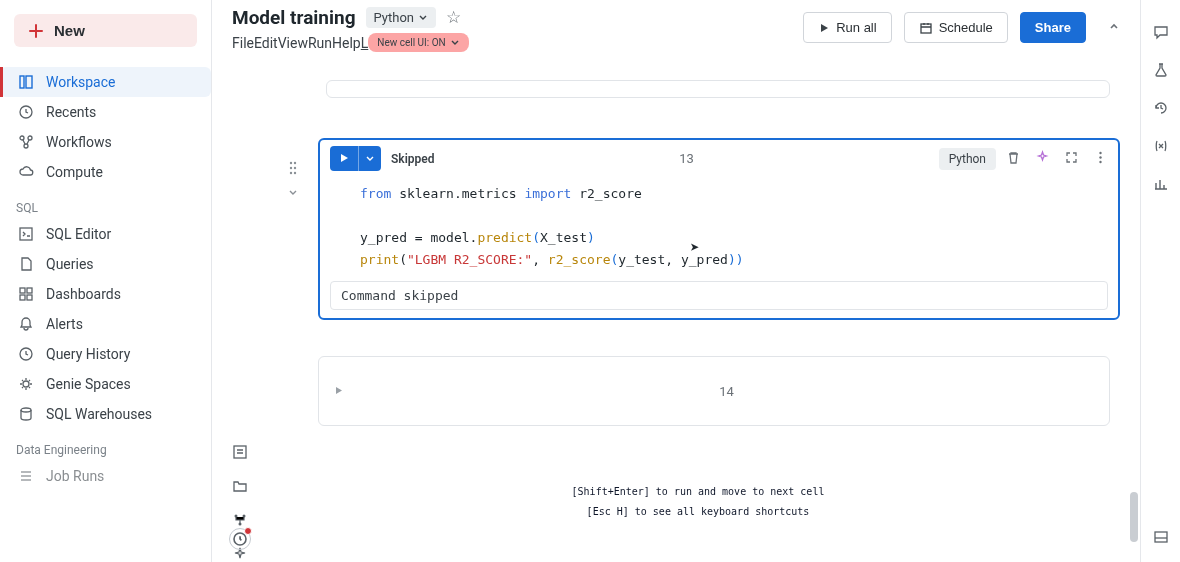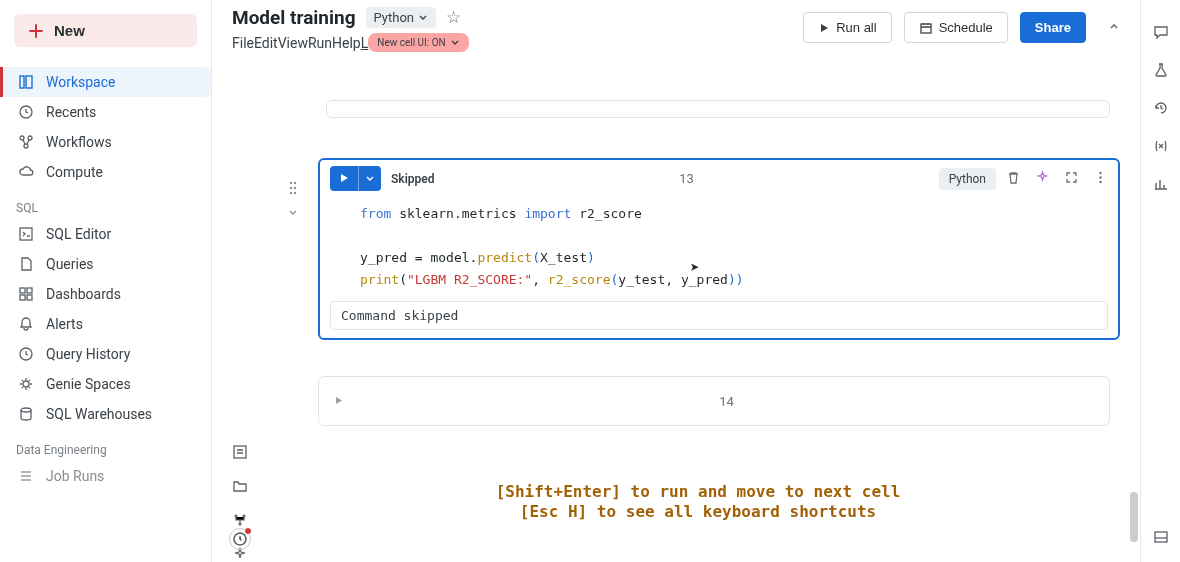--- a/index.html
+++ b/index.html
@@ -247,40 +247,39 @@
   border-radius: 4px;
   padding: 6px 10px;
   font-family: "SF Mono", Menlo, Consolas, monospace;
   font-size: 13px;
   color: #3b4248;
 }
 .next-cell {
   border: 1px solid #e1e4e8;
   border-radius: 6px;
   margin: 36px 10px 0 42px;
-  height: 50px;
+  height: 70px;
   display:flex;
   align-items:center;
   position:relative;
 }
 .next-cell .play-ghost {
   margin-left: 14px;
   color: #9aa0a6;
 }
 .next-cell .num {
   flex:1;text-align:center;color:#6b7177;font-size:13px;
 }
 .hints {
   text-align:center;
   font-family: "SF Mono", Menlo, Consolas, monospace;
-  font-size: 16px;
-  color: #a16207;
+  font-size: 10px;
+  color: #0f172a;
   margin-top: 56px;
   line-height: 20px;
-  font-weight: bold;
 }
 
 
 .cursor-arrow {
   position: absolute;
   left: 370px;
   top: 60px;
   font-size: 16px;
   pointer-events:none;
 }

